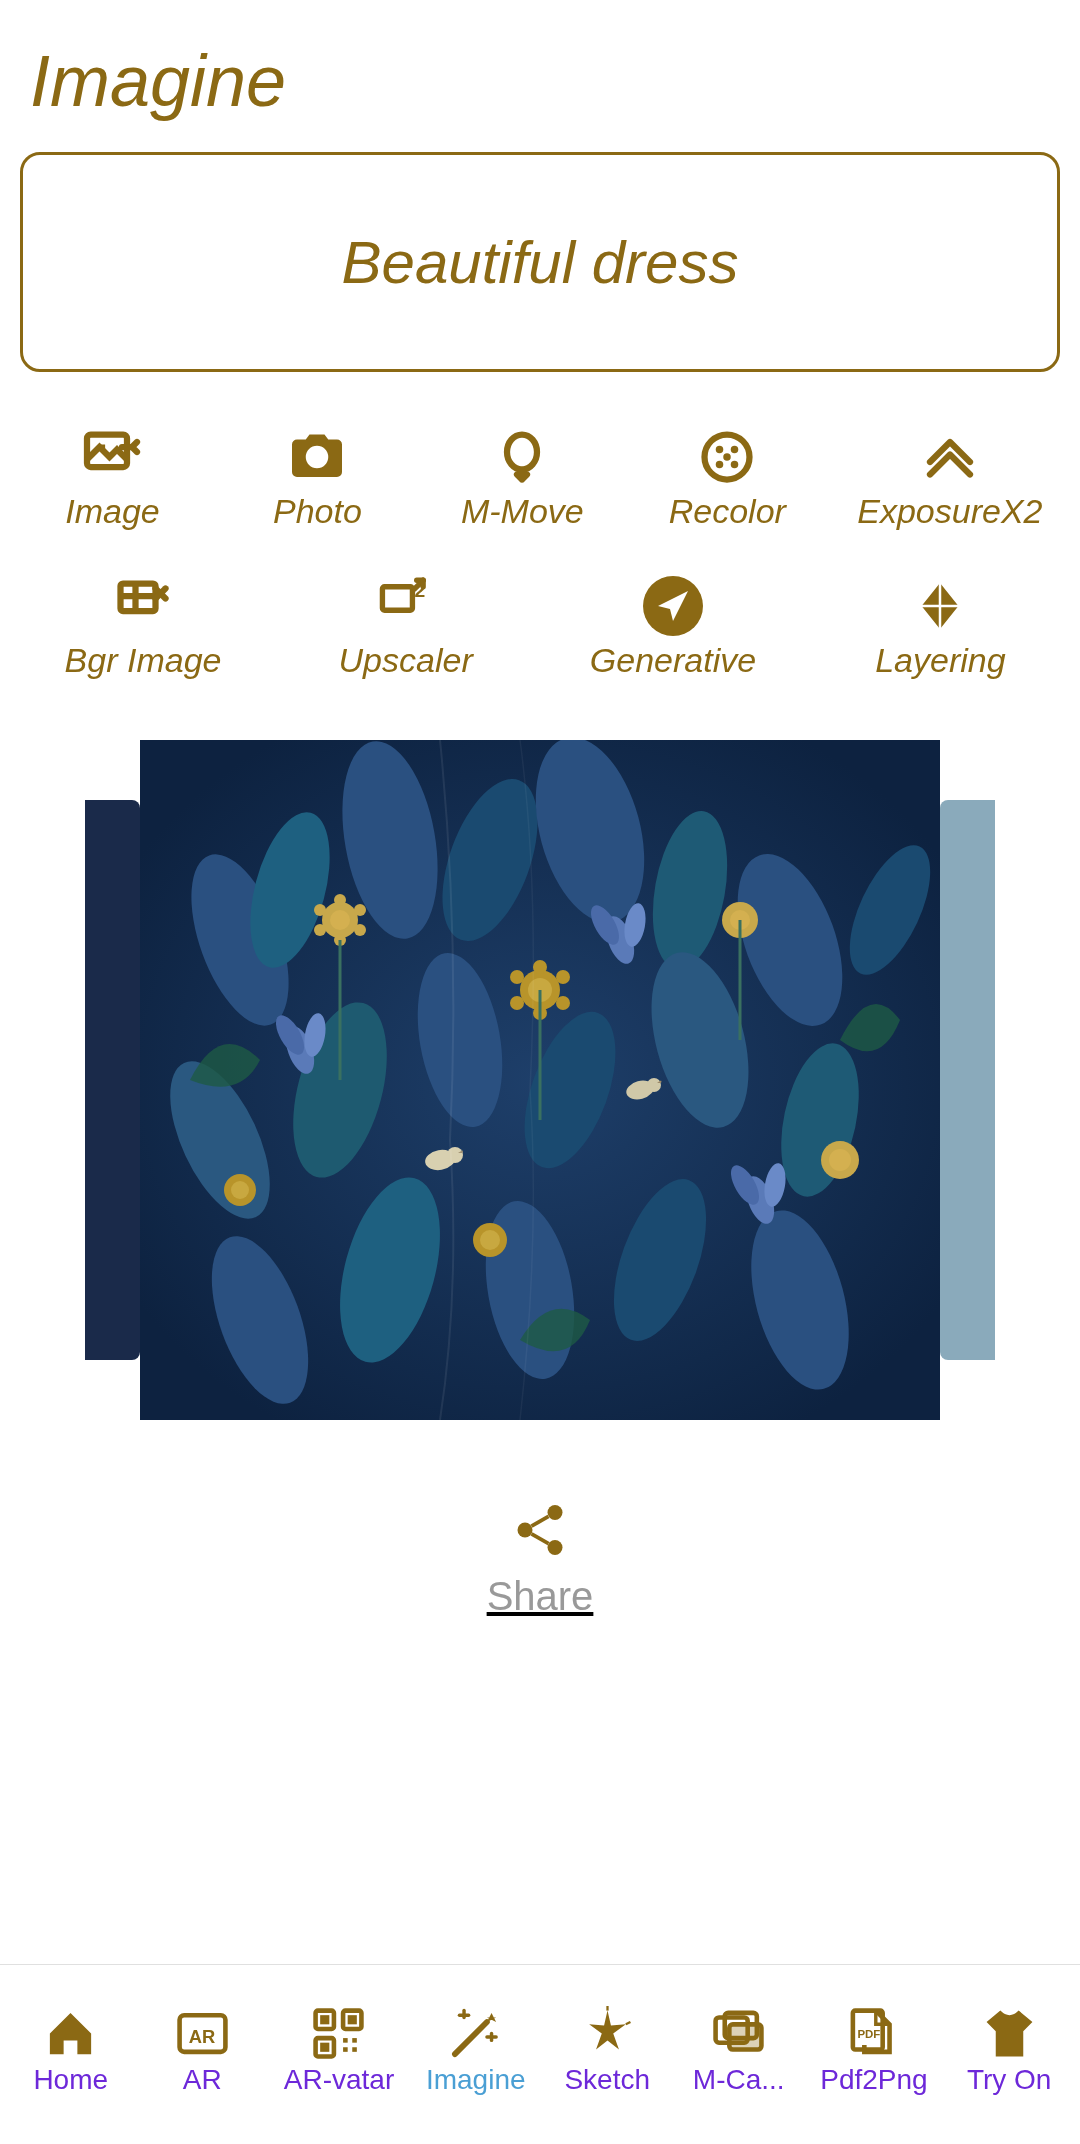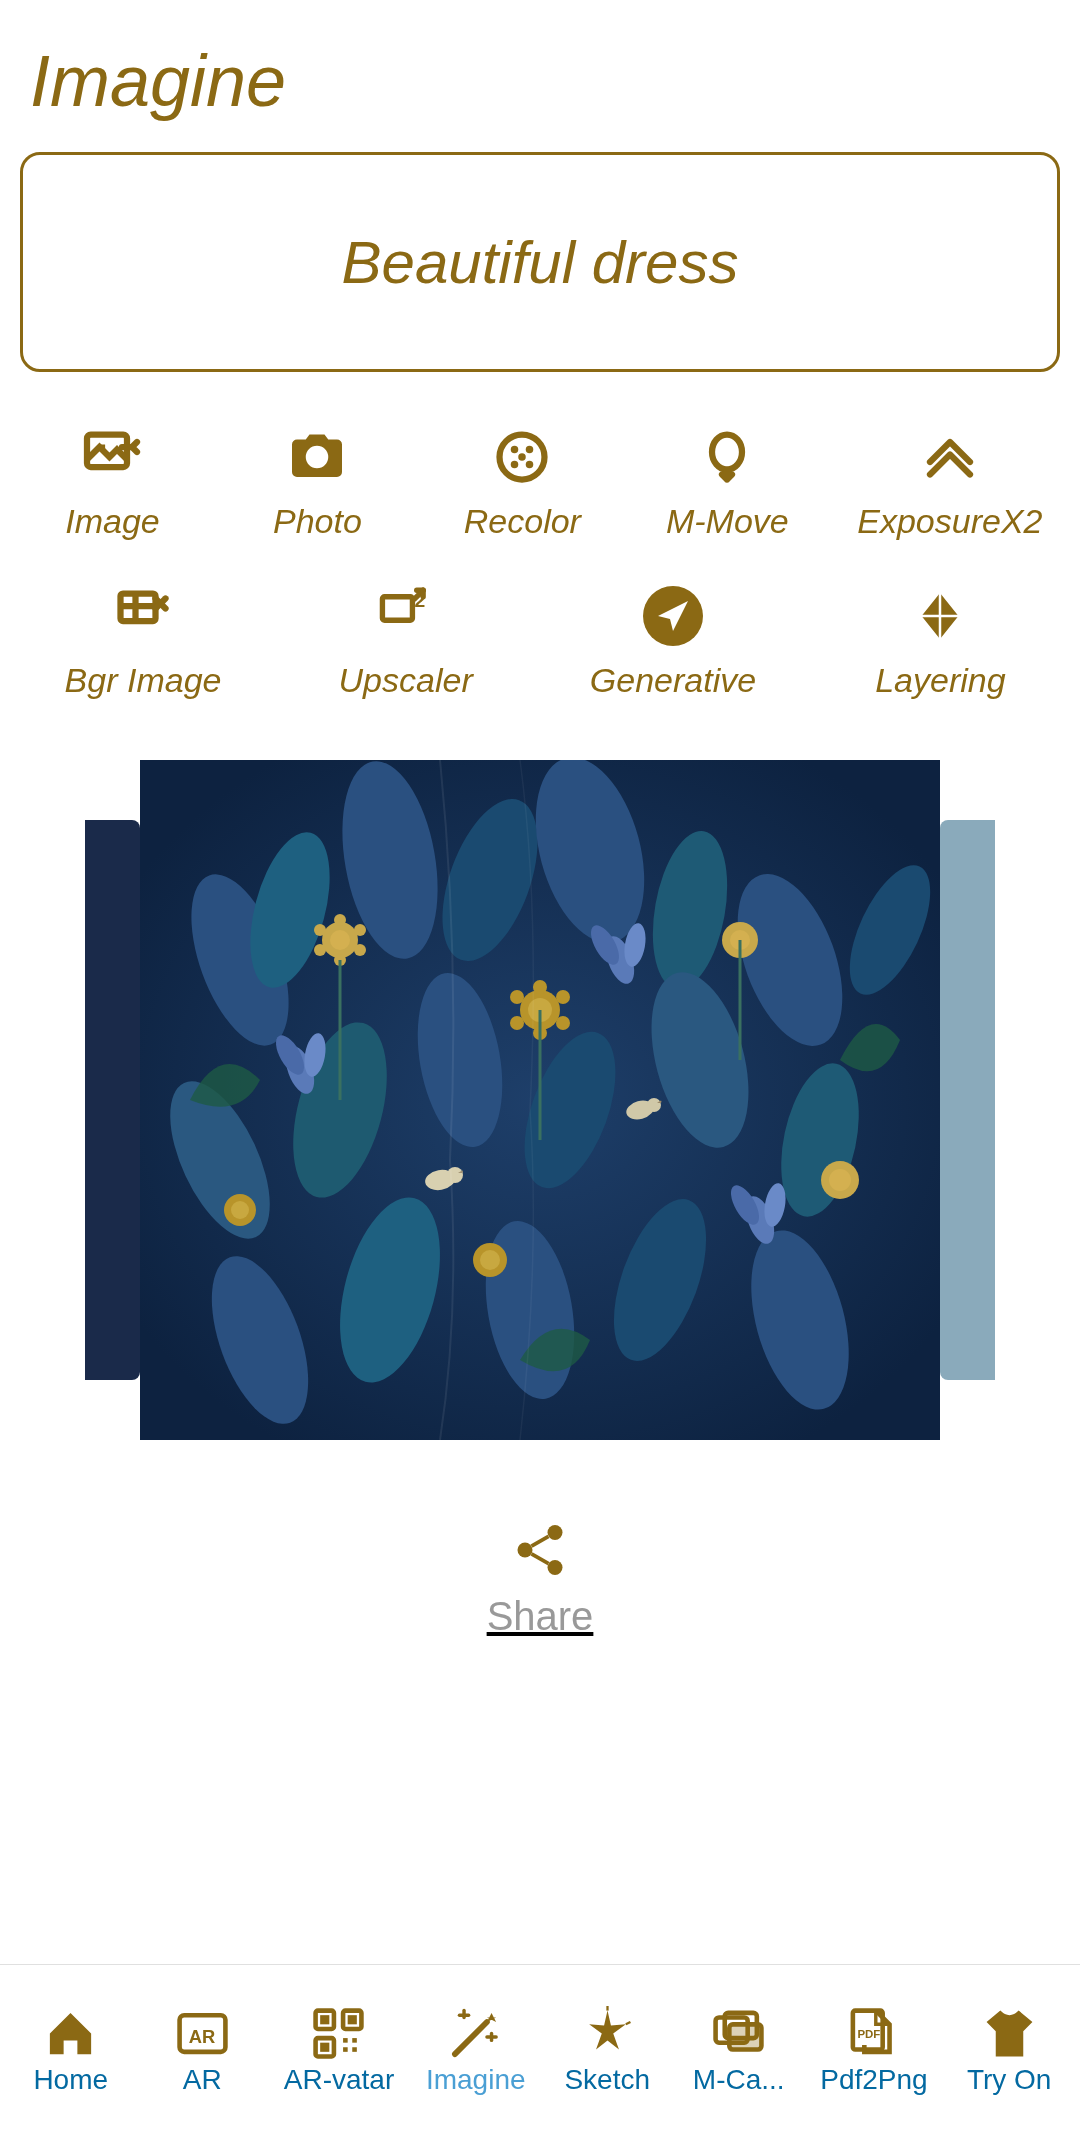--- a/index.html
+++ b/index.html
@@ -54,21 +54,20 @@
       display: flex;
       justify-content: space-around;
       align-items: center;
       padding: 20px 10px;
     }
 
     .tool-item {
       display: flex;
       flex-direction: column;
       align-items: center;
-      gap: 10px;
       cursor: pointer;
       min-width: 150px;
     }
 
     .tool-icon {
       width: 70px;
       height: 70px;
       display: flex;
       align-items: center;
       justify-content: center;
@@ -191,21 +190,21 @@
     }
 
     .nav-icon svg {
       width: 55px;
       height: 55px;
       fill: #8B6914;
     }
 
     .nav-label {
       font-size: 28px;
-      color: #0369a1;
+      color: #6d28d9;
     }
 
     .nav-label.active {
       color: #4a9fd4;
     }
 
     
     .bottom-spacer {
       height: 200px;
     }
@@ -253,44 +252,44 @@
     </div>
 
     <div class="tool-item">
       <div class="tool-icon">
         <svg viewBox="0 0 24 24" xmlns="http://www.w3.org/2000/svg">
           <path d="M9 3l-1.5 2H4a2 2 0 0 0-2 2v11a2 2 0 0 0 2 2h16a2 2 0 0 0 2-2V7a2 2 0 0 0-2-2h-3.5L15 3H9zm3 4.5a4.5 4.5 0 1 1 0 9 4.5 4.5 0 0 1 0-9z"></path>
           <circle cx="12" cy="13" r="2.5" fill="white"></circle>
         </svg>
       </div>
       <span class="tool-label">Photo</span>
+    </div>
+
+    <div class="tool-item">
+      <div class="tool-icon">
+        <svg viewBox="0 0 24 24" class="stroke-icon" xmlns="http://www.w3.org/2000/svg">
+          <ellipse cx="12" cy="10" rx="6" ry="7"></ellipse>
+          <path d="M12 17 L12 21 M10 19 L12 21 L14 19" stroke-linecap="round" stroke-linejoin="round"></path>
+        </svg>
+      </div>
+      <span class="tool-label">M-Move</span>
     </div>
 
     <div class="tool-item">
       <div class="tool-icon">
         <svg viewBox="0 0 24 24" class="stroke-icon" xmlns="http://www.w3.org/2000/svg">
           <circle cx="12" cy="12" r="9"></circle>
           <circle cx="9" cy="9" r="1.5" fill="#8B6914" stroke="none"></circle>
           <circle cx="15" cy="9" r="1.5" fill="#8B6914" stroke="none"></circle>
           <circle cx="9" cy="15" r="1.5" fill="#8B6914" stroke="none"></circle>
           <circle cx="15" cy="15" r="1.5" fill="#8B6914" stroke="none"></circle>
           <circle cx="12" cy="12" r="1.5" fill="#8B6914" stroke="none"></circle>
         </svg>
       </div>
       <span class="tool-label">Recolor</span>
-    </div>
-
-    <div class="tool-item">
-      <div class="tool-icon">
-        <svg viewBox="0 0 24 24" class="stroke-icon" xmlns="http://www.w3.org/2000/svg">
-          <ellipse cx="12" cy="10" rx="6" ry="7"></ellipse>
-          <path d="M12 17 L12 21 M10 19 L12 21 L14 19" stroke-linecap="round" stroke-linejoin="round"></path>
-        </svg>
-      </div>
-      <span class="tool-label">M-Move</span>
     </div>
 
     <div class="tool-item">
       <div class="tool-icon">
         <svg viewBox="0 0 24 24" class="stroke-icon" xmlns="http://www.w3.org/2000/svg">
           <polyline points="4,14 12,6 20,14" stroke-linecap="round" stroke-linejoin="round"></polyline>
           <polyline points="4,19 12,11 20,19" stroke-linecap="round" stroke-linejoin="round"></polyline>
         </svg>
       </div>
       <span class="tool-label">ExposureX2</span>

